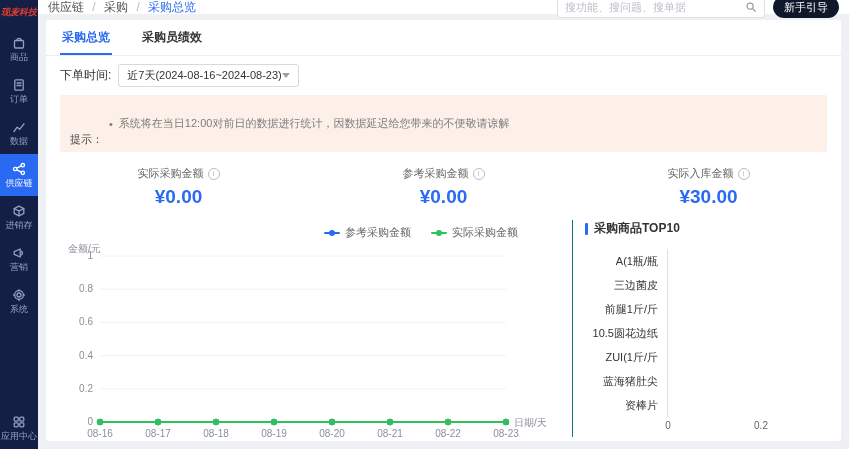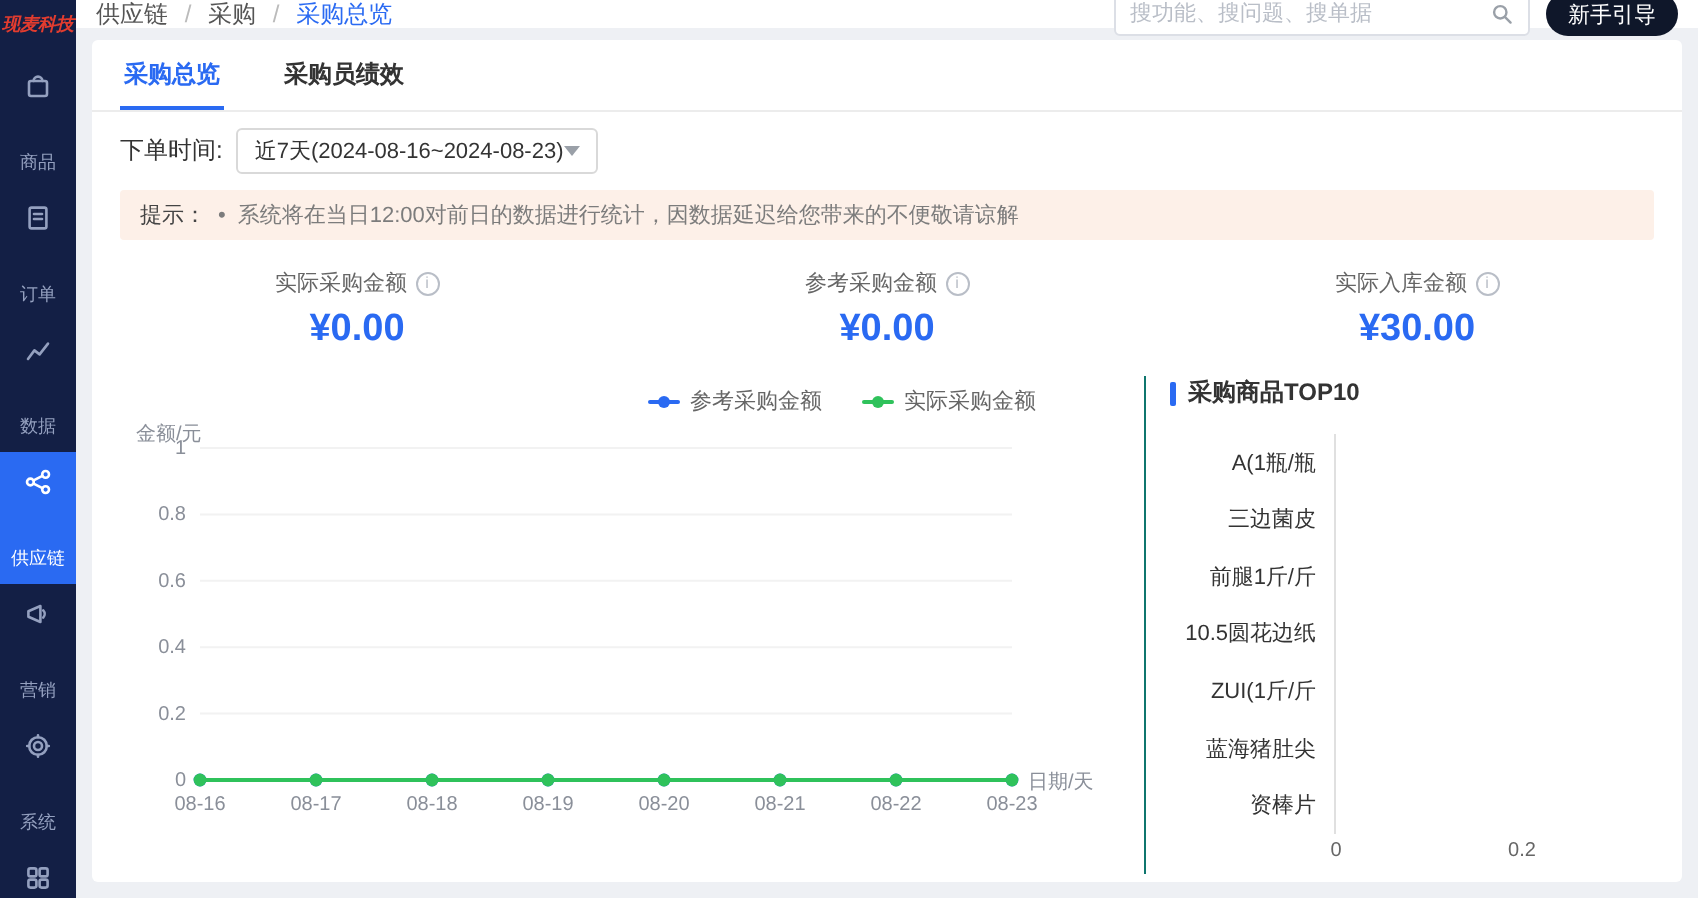--- a/index.html
+++ b/index.html
@@ -5,21 +5,21 @@
   * { margin:0; padding:0; box-sizing:border-box; }
   html,body { width:849px; height:449px; overflow:hidden; }
   body { font-family:"Liberation Sans","DejaVu Sans",sans-serif; font-size:12px; color:#333; background:#eef0f4; display:flex; }
 
   
   .sidebar { width:38px; background:#131f45; display:flex; flex-direction:column; flex-shrink:0; }
   .logo { color:#e23c2f; font-weight:bold; font-style:italic; font-size:9px; text-align:center; padding:8px 1px 10px; line-height:1.1; }
   .nav { display:flex; flex-direction:column; }
   .nav-item { display:flex; flex-direction:column; align-items:center; gap:3px; padding:8px 0; cursor:pointer; }
   .nav-item svg { width:14px; height:14px; stroke:#94a0bf; fill:none; stroke-width:1.3; stroke-linecap:round; stroke-linejoin:round; }
-  .nav-item .lbl { font-size:9px; color:#94a0bf; line-height:1; white-space:nowrap;margin-top:24px; }
+  .nav-item .lbl { font-size:9px; color:#94a0bf; line-height:1; white-space:nowrap; }
   .nav-item.active { background:#2a6af2; }
   .nav-item.active svg { stroke:#fff; }
   .nav-item.active .lbl { color:#fff; }
   .app-center { margin-top:auto; }
 
   
   .main { flex:1; display:flex; flex-direction:column; min-width:0; }
   .topbar { height:14px; background:#fff; display:flex; align-items:center; padding:0 10px; gap:8px; flex-shrink:0; }
   .breadcrumb { white-space:nowrap; color:#555; }
   .breadcrumb .sep { color:#bbb; margin:0 5px; }
@@ -40,21 +40,21 @@
   .tab.active { color:#2a6af2; border-bottom-color:#2a6af2; }
 
   
   .filter-row { display:flex; align-items:center; gap:7px; padding:8px 14px 4px; flex-shrink:0; }
   .filter-label { color:#333; }
   .select { border:1px solid #d9d9d9; border-radius:3px; padding:3px 8px; display:flex; align-items:center; color:#333; cursor:pointer; background:#fff; font-size:11px; }
   .caret { width:0; height:0; border-left:4px solid transparent; border-right:4px solid transparent; border-top:5px solid #9aa0a8; }
 
   
   .notice { margin:4px 14px; background:#fdf0e8; border-radius:2px; padding:5px 10px; font-size:11px; color:#7c7c7c; display:flex; align-items:center; gap:6px; flex-shrink:0; }
-  .notice-prefix { color:#444; }
+  .notice-prefix { color:#444;margin-top:32px; }
   .notice-bullet { color:#7c7c7c; }
 
   
   .stats { display:flex; padding:10px 0 12px; flex-shrink:0; }
   .stat { flex:1; text-align:center; }
   .stat-label { color:#666; font-size:11px; display:flex; justify-content:center; align-items:center; gap:4px; }
   .info-icon { width:12px; height:12px; border:1px solid #b9bec7; border-radius:50%; color:#b9bec7; font-size:8px; display:inline-flex; align-items:center; justify-content:center; cursor:pointer; }
   .info-icon::after { content:"i"; }
   .stat-value { color:#2a6af2; font-size:19px; font-weight:bold; margin-top:5px; }
 
@@ -110,20 +110,28 @@
     </div>
     <div class="nav-item active">
       <svg viewBox="0 0 14 14">
           <circle cx="3.2" cy="7" r="1.7"></circle>
           <circle cx="10.8" cy="3.2" r="1.7"></circle>
           <circle cx="10.8" cy="10.8" r="1.7"></circle>
           <line x1="4.8" y1="6.2" x2="9.2" y2="3.9"></line>
           <line x1="4.8" y1="7.8" x2="9.2" y2="10.1"></line>
         </svg>
       <span class="lbl">供应链</span>
+    </div>
+    <div class="nav-item">
+      <svg viewBox="0 0 14 14">
+          <path d="M2.2 4.6 L7 2.2 L11.8 4.6 L11.8 9.4 L7 11.8 L2.2 9.4 Z"></path>
+          <polyline points="2.2,4.6 7,7 11.8,4.6"></polyline>
+          <line x1="7" y1="7" x2="7" y2="11.8"></line>
+        </svg>
+      <span class="lbl">进销存</span>
     </div>
     <div class="nav-item">
       <svg viewBox="0 0 14 14">
           <path d="M2.2 5.6 L8.2 3 L8.2 11 L2.2 8.4 Z"></path>
           <path d="M9.6 5.2 a2.6 2.6 0 0 1 0 3.6"></path>
         </svg>
       <span class="lbl">营销</span>
     </div>
     <div class="nav-item">
       <svg viewBox="0 0 14 14">

